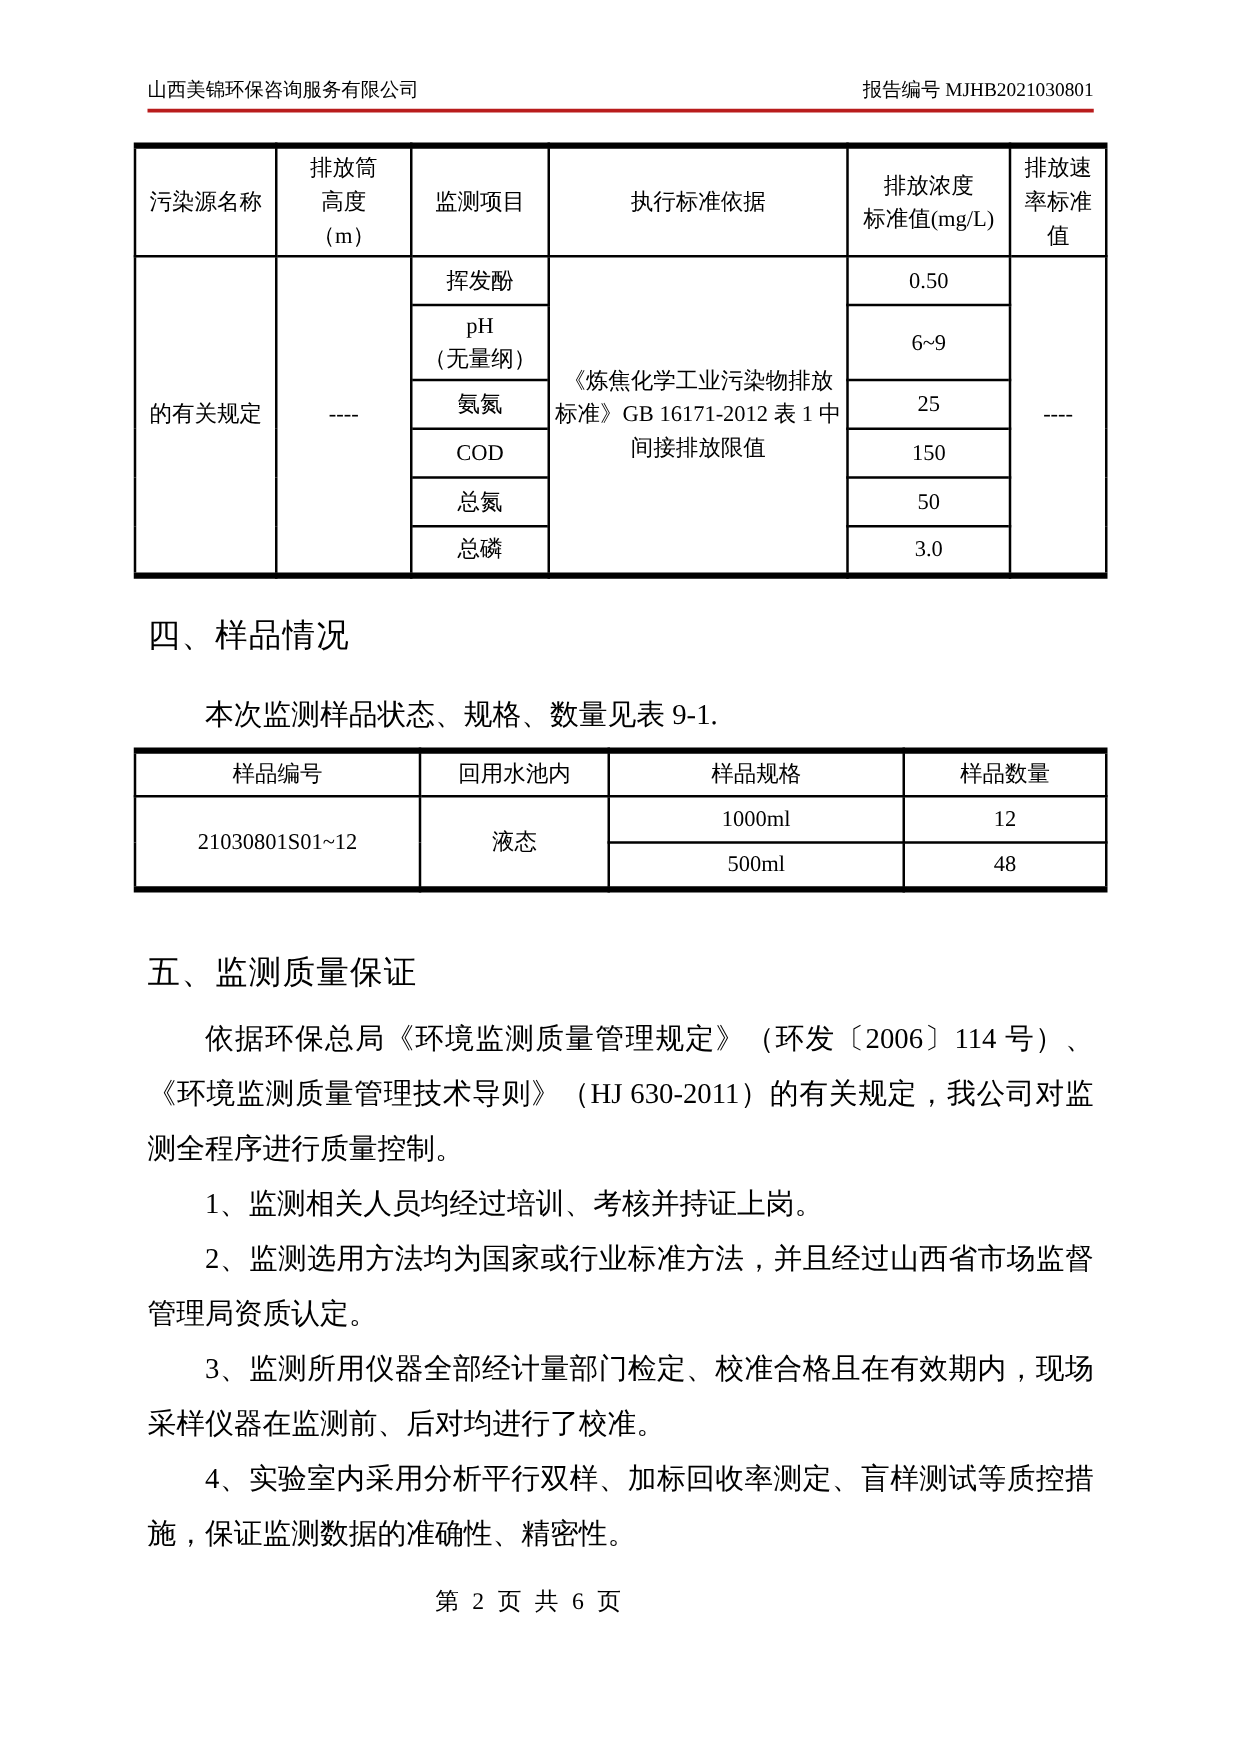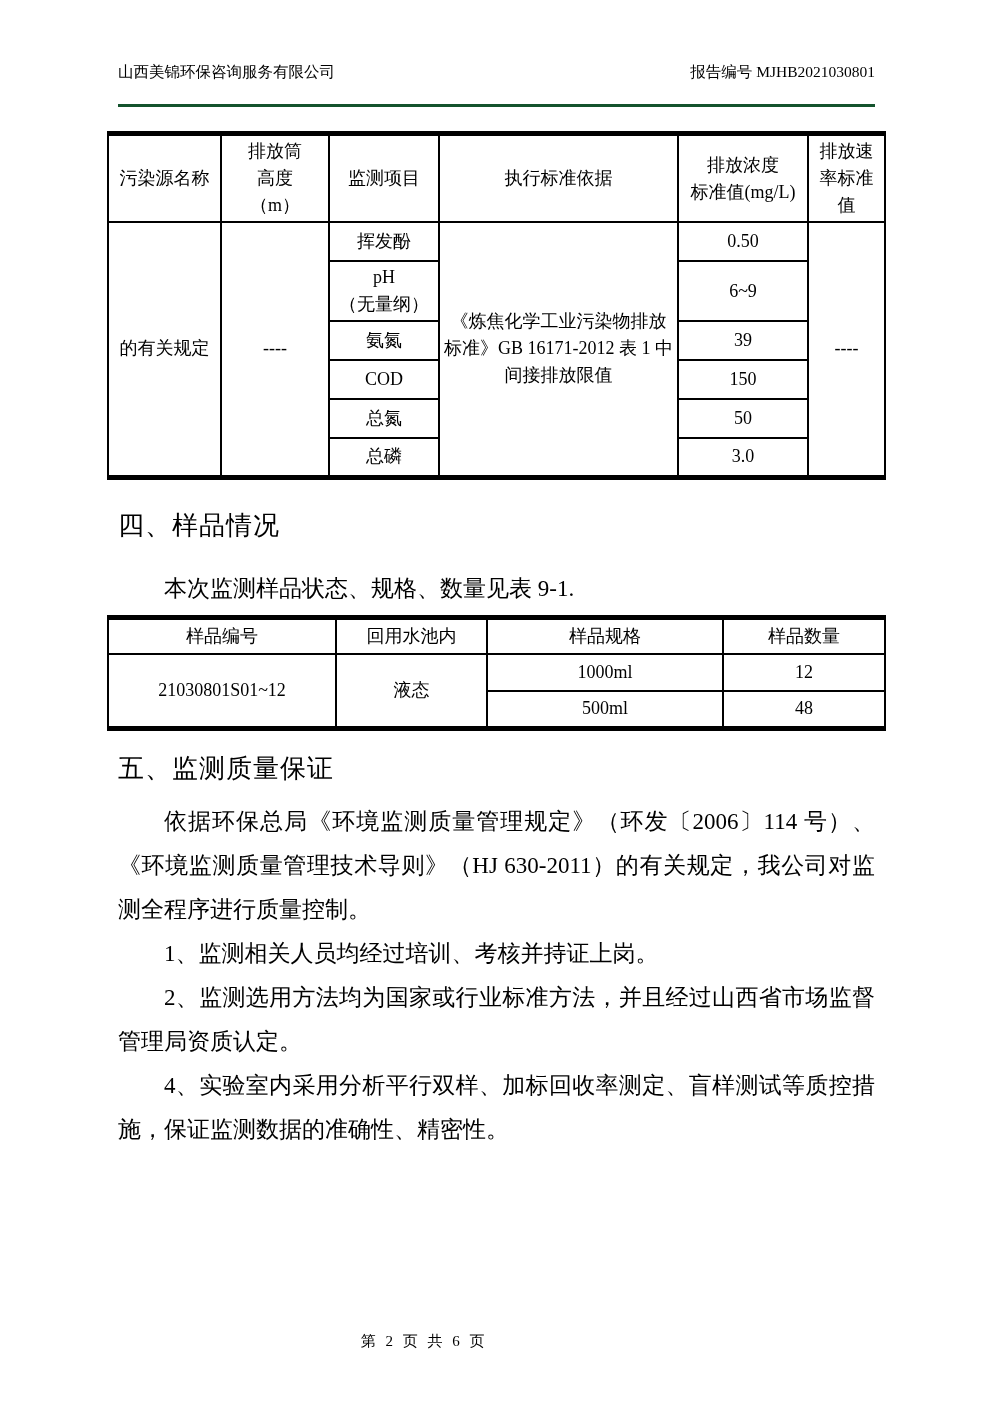--- a/index.html
+++ b/index.html
@@ -6,22 +6,22 @@
   html,body { margin:0; padding:0; }
   body {
     width:992px; height:1403px;
     background:#ffffff; color:#000000;
     font-family:"Liberation Serif","DejaVu Serif",serif;
     position:relative; overflow:hidden;
   }
   .header {
     display:flex; justify-content:space-between; align-items:flex-end;
     margin:0 117px 0 118px;
-    padding-top:62px; padding-bottom:21px;
-    border-bottom:3px solid #14532d;
+    padding-top:62px; padding-bottom:4px;
+    border-bottom:3px solid #b91c1c;
     font-size:15.5px;
   }
   .tbl {
     border-collapse:collapse; table-layout:fixed;
     margin-left:107px; width:777px;
     text-align:center; font-size:18px;
     border-top:5px solid #000; border-bottom:5px solid #000;
   }
   .tbl th, .tbl td {
     border:2px solid #000;
@@ -51,24 +51,24 @@
     text-align:center; font-size:21px;
   }
   .caption .num { font-weight:bold; }
   .caption .gap { display:inline-block; width:2em; }
   .para {
     margin:0 117px 0 118px;
     font-size:23px; line-height:44px;
     text-align:justify; text-indent:2em;
   }
   .para.lead { margin-top:14px; }
-  .qa-title { margin-top:20px; }
+  .qa-title { margin-top:46px; }
   .footer {
-    position:absolute; top:1332px; left:0; width:848px;
-    text-align:center; font-size:15px; letter-spacing:3px;
+    position:absolute; top:1268px; left:0; width:848px;
+    text-align:center; font-size:19px; letter-spacing:3px;
   }
 </style>
 </head>
 <body>
 
 <div class="page">
 
   <div class="header">
     <span>山西美锦环保咨询服务有限公司</span>
     <span>报告编号 MJHB2021030801</span>
@@ -107,21 +107,21 @@
         <td>0.50</td>
         <td rowspan="6">----</td>
       </tr>
       <tr class="ph">
         <td class="pre">pH
 （无量纲）</td>
         <td>6~9</td>
       </tr>
       <tr>
         <td>氨氮</td>
-        <td>39</td>
+        <td>25</td>
       </tr>
       <tr>
         <td>COD</td>
         <td>150</td>
       </tr>
       <tr>
         <td>总氮</td>
         <td>50</td>
       </tr>
       <tr>
@@ -161,17 +161,18 @@
         <td>48</td>
       </tr>
     </tbody>
   </table>
 
   <div class="sec-title qa-title">五、监测质量保证</div>
 
   <p class="para lead">依据环保总局《环境监测质量管理规定》（环发〔2006〕114 号）、《环境监测质量管理技术导则》（HJ 630-2011）的有关规定，我公司对监测全程序进行质量控制。</p>
   <p class="para">1、监测相关人员均经过培训、考核并持证上岗。</p>
   <p class="para">2、监测选用方法均为国家或行业标准方法，并且经过山西省市场监督管理局资质认定。</p>
+  <p class="para">3、监测所用仪器全部经计量部门检定、校准合格且在有效期内，现场采样仪器在监测前、后对均进行了校准。</p>
   <p class="para">4、实验室内采用分析平行双样、加标回收率测定、盲样测试等质控措施，保证监测数据的准确性、精密性。</p>
 
   <div class="footer">第 2 页  共 6 页</div>
 
 </div>
 
 </body></html>

